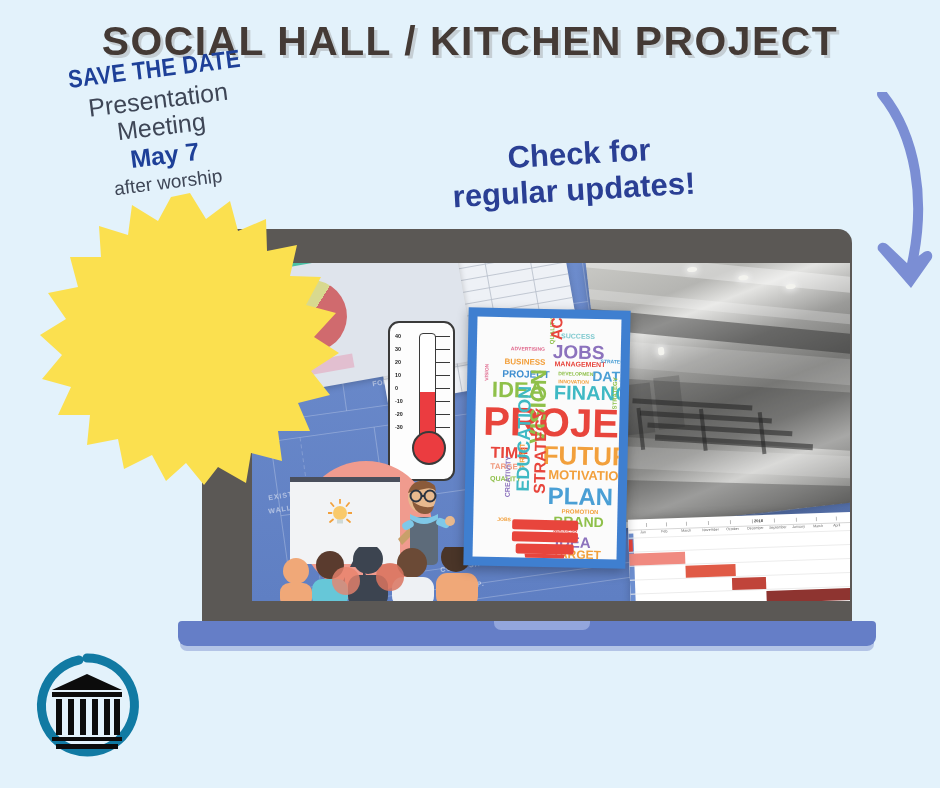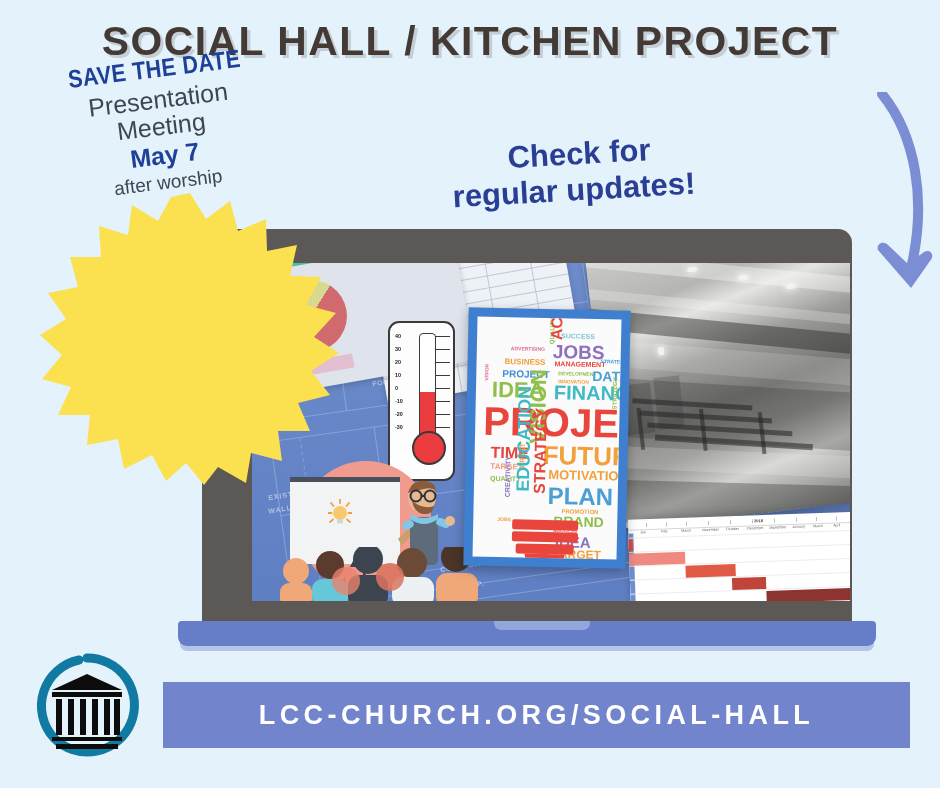--- a/index.html
+++ b/index.html
@@ -526,17 +526,14 @@
       <rect x="36" y="49" width="6" height="36"></rect>
       <rect x="48" y="49" width="6" height="36"></rect>
       <rect x="60" y="49" width="6" height="36"></rect>
       <rect x="72" y="49" width="6" height="36"></rect>
       <rect x="82" y="49" width="6" height="36"></rect>
       <rect x="20" y="87" width="70" height="4"></rect>
       <rect x="24" y="94" width="62" height="5"></rect>
     </g>
   </svg>
 
-  <div class="urlbar">
-    <span class="urltext">LCC-CHURCH.ORG/SOCIAL-HALL</span>
-  </div>
 
 </div>
 
 </body></html>

